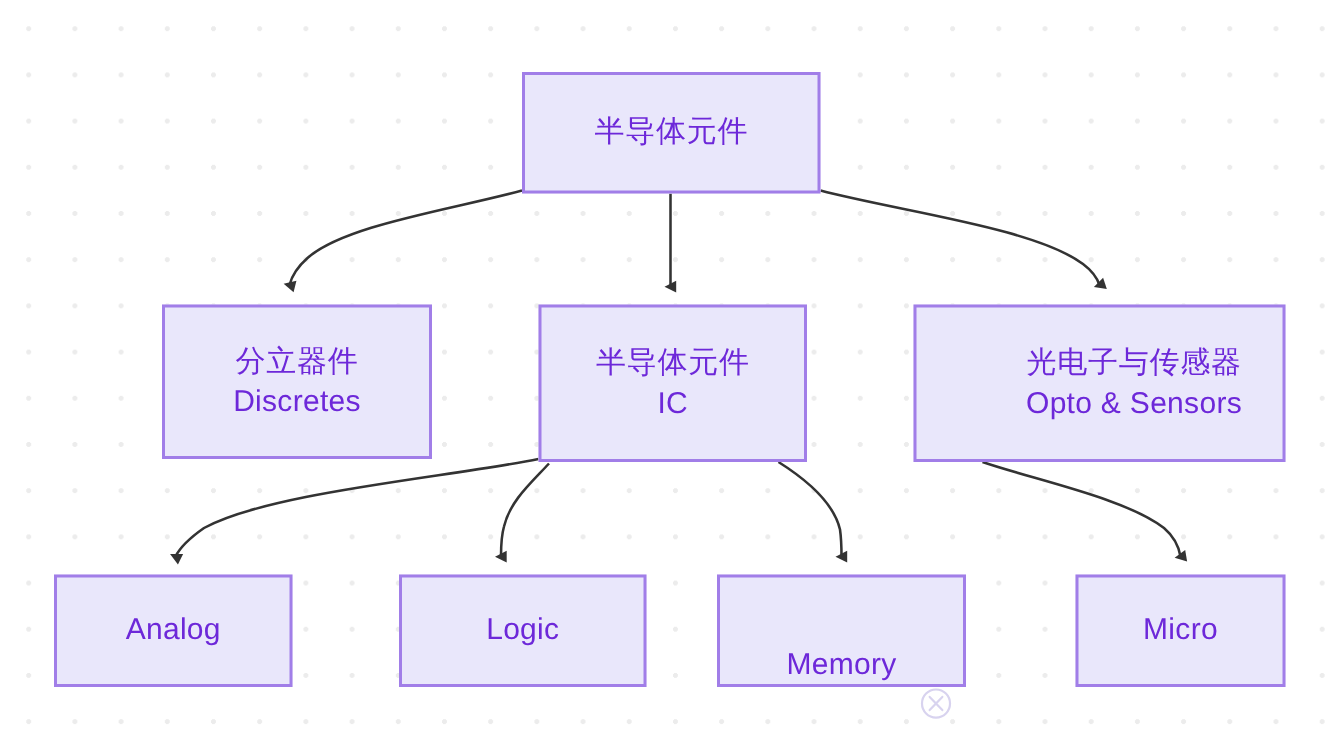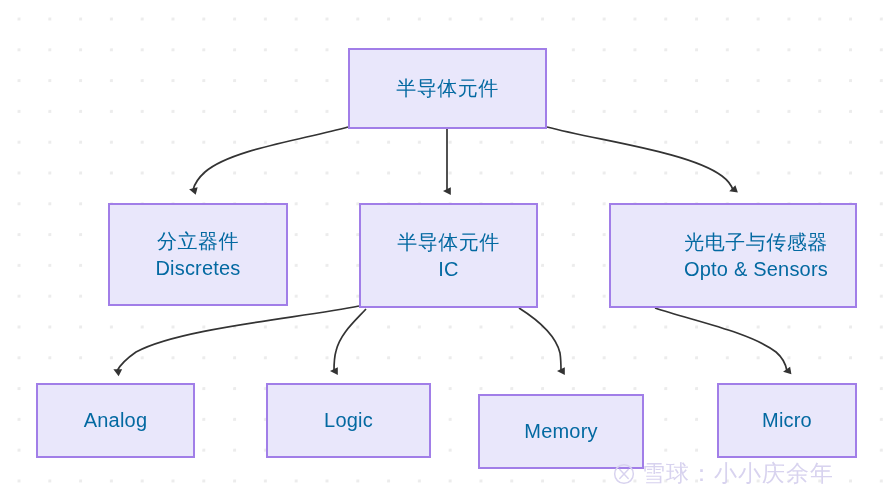--- a/index.html
+++ b/index.html
@@ -31,21 +31,21 @@
   }
   .node {
     position: absolute;
     box-sizing: border-box;
     background: #e9e7fb;
     border: 2px solid #a17ee8;
     display: flex;
     flex-direction: column;
     align-items: center;
     justify-content: center;
-    color: #0369a1;
+    color: #6d28d9;
     line-height: 1.32;
     z-index: 2;
   }
   .node .cn {
     font-size: 20px;
     letter-spacing: 0.5px;
   }
   .node .en {
     font-size: 20px;
     letter-spacing: 0.2px;
@@ -54,21 +54,21 @@
     font-size: 20px;
   }
 
   
   #node-root      { left: 348px; top: 48px;  width: 199px; height: 81px; }
   #node-discretes { left: 108px; top: 203px; width: 180px; height: 103px; }
   #node-ic        { left: 359px; top: 203px; width: 179px; height: 105px; }
   #node-opto      { left: 609px; top: 203px; width: 248px; height: 105px; padding-left: 46px; }
   #node-analog    { left: 36px;  top: 383px; width: 159px; height: 75px; justify-content: center; }
   #node-logic     { left: 266px; top: 383px; width: 165px; height: 75px; }
-  #node-memory    { left: 478px; top: 394px; width: 166px; height: 75px; }
+  #node-memory    { left: 478px; top: 383px; width: 166px; height: 75px; justify-content: flex-end; }
   #node-micro     { left: 717px; top: 383px; width: 140px; height: 75px; }
 
   #watermark {
     position: absolute;
     left: 613px;
     top: 458px;
     display: flex;
     align-items: center;
     gap: 7px;
     color: #d8d3ef;
@@ -140,16 +140,15 @@
 
   <div class="node single" id="node-micro">
     <span class="en">Micro</span>
   </div>
 
   <div id="watermark">
     <svg class="wm-logo" viewBox="0 0 24 24">
       <circle cx="12" cy="12" r="10.2" fill="none" stroke="#d8d3ef" stroke-width="1.6"></circle>
       <path d="M7.4,7.2 L16.6,16.8 M16.6,7.2 L7.4,16.8" stroke="#d8d3ef" stroke-width="1.6" fill="none" stroke-linecap="round"></path>
     </svg>
-    <span>雪球：小小庆余年</span>
   </div>
 
 </div>
 
 </body></html>

